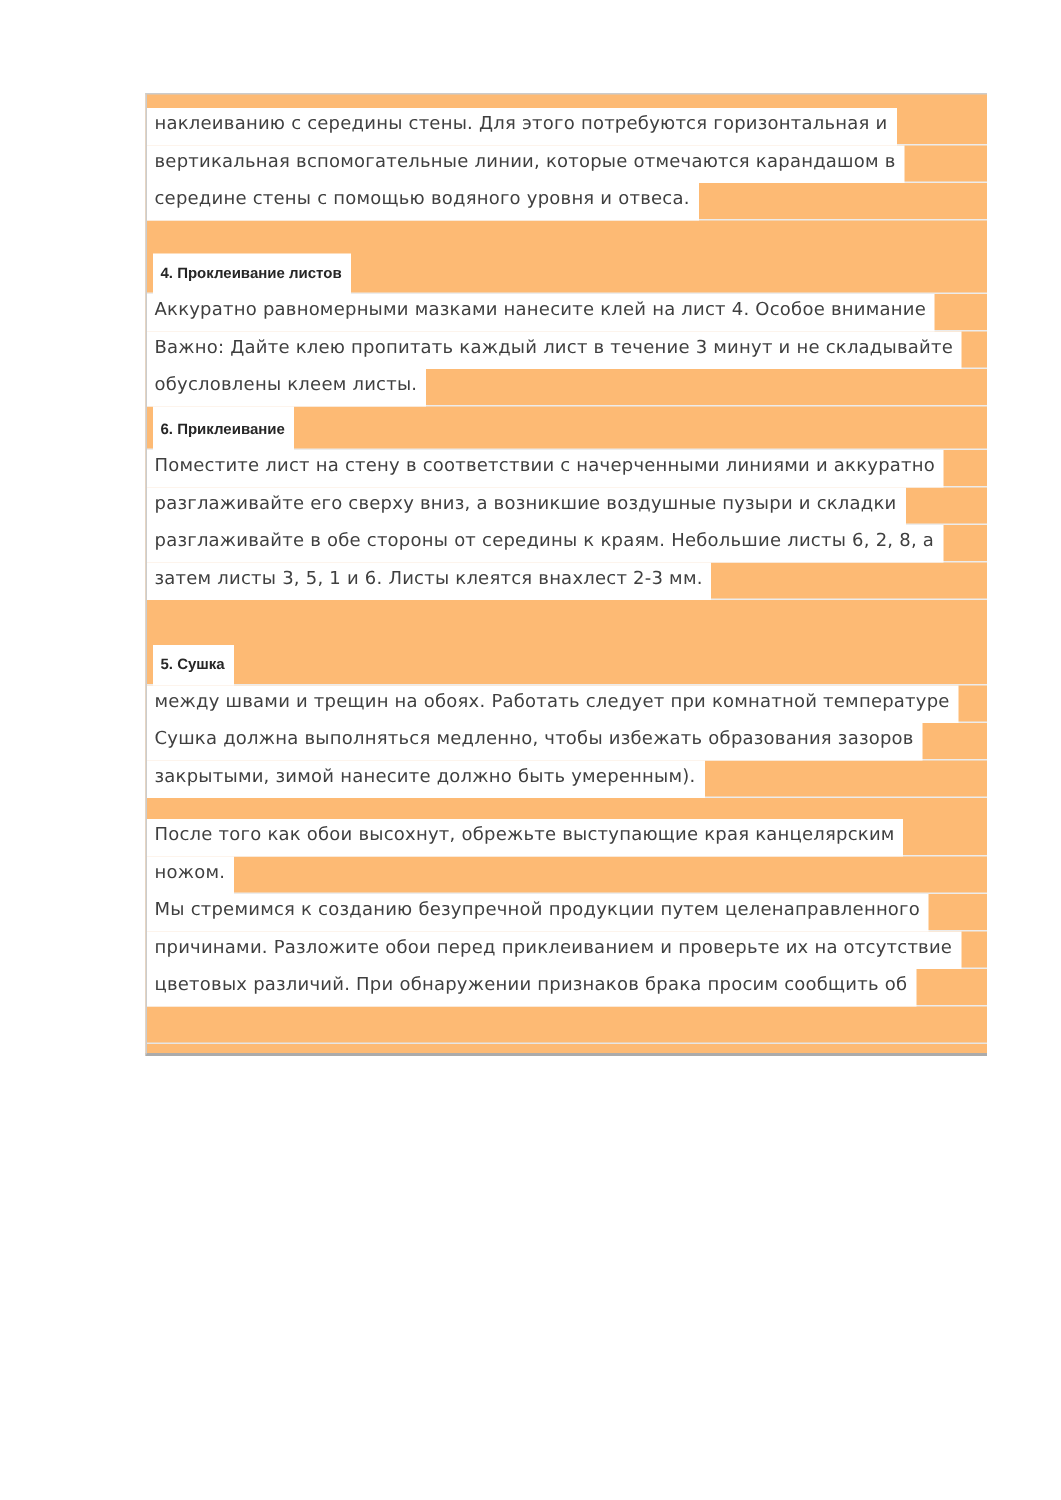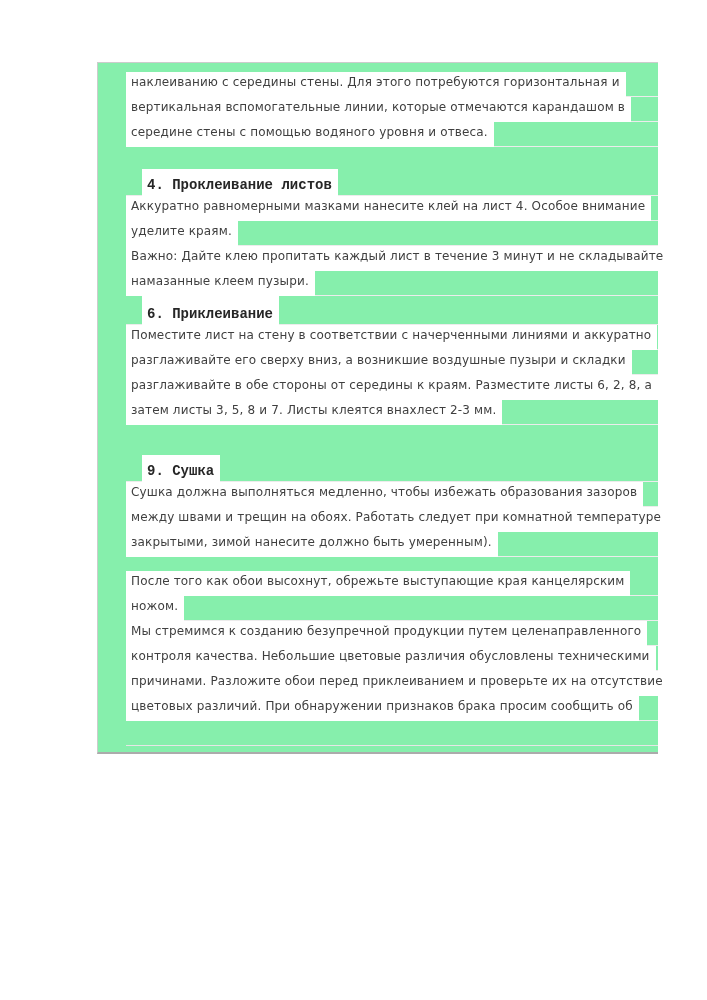--- a/index.html
+++ b/index.html
@@ -17,23 +17,22 @@
   }
   .sheet {
     position: absolute;
     left: 97px;
     top: 62px;
     width: 561px;
     box-sizing: border-box;
     border-top: 1px solid #cccccc;
     border-left: 1px solid #cccccc;
     border-bottom: 2px solid #ababab;
-    background: #86efac;
+    background: #fdba74;
     padding-top: 9px;
-    padding-left: 28px;
   }
   
   .row {
     position: relative;
     height: 24px;
     border-bottom: 1px solid #ececec;
   }
   .row .t {
     position: absolute;
     left: 0;
@@ -49,29 +48,29 @@
     white-space: nowrap;
   }
   .hrow {
     position: relative;
     height: 26px;
     border-bottom: 1px solid #ececec;
   }
   .hrow.tall { height: 28px; }
   .hrow .t {
     position: absolute;
-    left: 16px;
+    left: 4px;
     top: 0;
     height: 27px;
     box-sizing: border-box;
     background: #ffffff;
     padding: 8px 6px 0 5px;
-    font-family: Liberation Mono, monospace;
+    font-family: Liberation Sans, sans-serif;
     font-weight: bold;
-    font-size: 14px;
+    font-size: 10px;
     color: #262626;
     white-space: nowrap;
   }
   .hrow.tall .t { padding-top: 10px; height: 29px; }
   .gap { border: none; }
   .spacer { height: 24px; border-bottom: 1px solid #e6e6e6; }
   .spacer-plain { height: 6px; border: none; }
 </style>
 </head>
 <body>
@@ -89,70 +88,64 @@
           <span class="t">середине стены с помощью водяного уровня и отвеса.</span>
         </div>
         <div class="gap" style="height: 22px;"></div>
         <div class="hrow">
           <span class="t">4. Проклеивание листов</span>
         </div>
         <div class="row">
           <span class="t">Аккуратно равномерными мазками нанесите клей на лист 4. Особое внимание</span>
         </div>
         <div class="row">
-          <span class="t">уделите краям.</span>
-        </div>
-        <div class="row">
           <span class="t">Важно: Дайте клею пропитать каждый лист в течение 3 минут и не складывайте</span>
         </div>
         <div class="row">
-          <span class="t">намазанные клеем пузыри.</span>
+          <span class="t">обусловлены клеем листы.</span>
         </div>
         <div class="hrow tall">
           <span class="t">6. Приклеивание</span>
         </div>
         <div class="row">
           <span class="t">Поместите лист на стену в соответствии с начерченными линиями и аккуратно</span>
         </div>
         <div class="row">
           <span class="t">разглаживайте его сверху вниз, а возникшие воздушные пузыри и складки</span>
         </div>
         <div class="row">
-          <span class="t">разглаживайте в обе стороны от середины к краям. Разместите листы 6, 2, 8, а</span>
+          <span class="t">разглаживайте в обе стороны от середины к краям. Небольшие листы 6, 2, 8, а</span>
         </div>
         <div class="row">
-          <span class="t">затем листы 3, 5, 8 и 7. Листы клеятся внахлест 2-3 мм.</span>
+          <span class="t">затем листы 3, 5, 1 и 6. Листы клеятся внахлест 2-3 мм.</span>
         </div>
         <div class="gap" style="height: 30px;"></div>
         <div class="hrow">
-          <span class="t">9. Сушка</span>
+          <span class="t">5. Сушка</span>
+        </div>
+        <div class="row">
+          <span class="t">между швами и трещин на обоях. Работать следует при комнатной температуре</span>
         </div>
         <div class="row">
           <span class="t">Сушка должна выполняться медленно, чтобы избежать образования зазоров</span>
-        </div>
-        <div class="row">
-          <span class="t">между швами и трещин на обоях. Работать следует при комнатной температуре</span>
         </div>
         <div class="row">
           <span class="t">закрытыми, зимой нанесите должно быть умеренным).</span>
         </div>
         <div class="gap" style="height: 14px;"></div>
         <div class="row">
           <span class="t">После того как обои высохнут, обрежьте выступающие края канцелярским</span>
         </div>
         <div class="row">
           <span class="t">ножом.</span>
         </div>
         <div class="row">
           <span class="t">Мы стремимся к созданию безупречной продукции путем целенаправленного</span>
         </div>
         <div class="row">
-          <span class="t">контроля качества. Небольшие цветовые различия обусловлены техническими</span>
-        </div>
-        <div class="row">
           <span class="t">причинами. Разложите обои перед приклеиванием и проверьте их на отсутствие</span>
         </div>
         <div class="row">
           <span class="t">цветовых различий. При обнаружении признаков брака просим сообщить об</span>
         </div>
         <div class="spacer"></div>
         <div class="spacer-plain"></div>
       </div>
   </div>
 </div>

